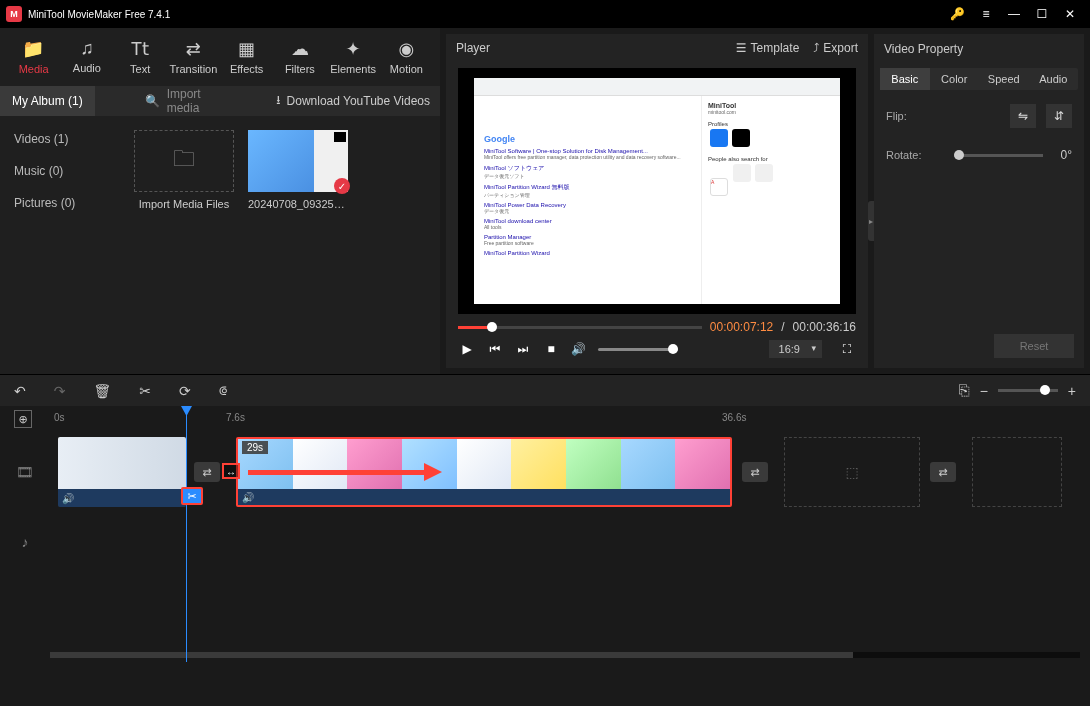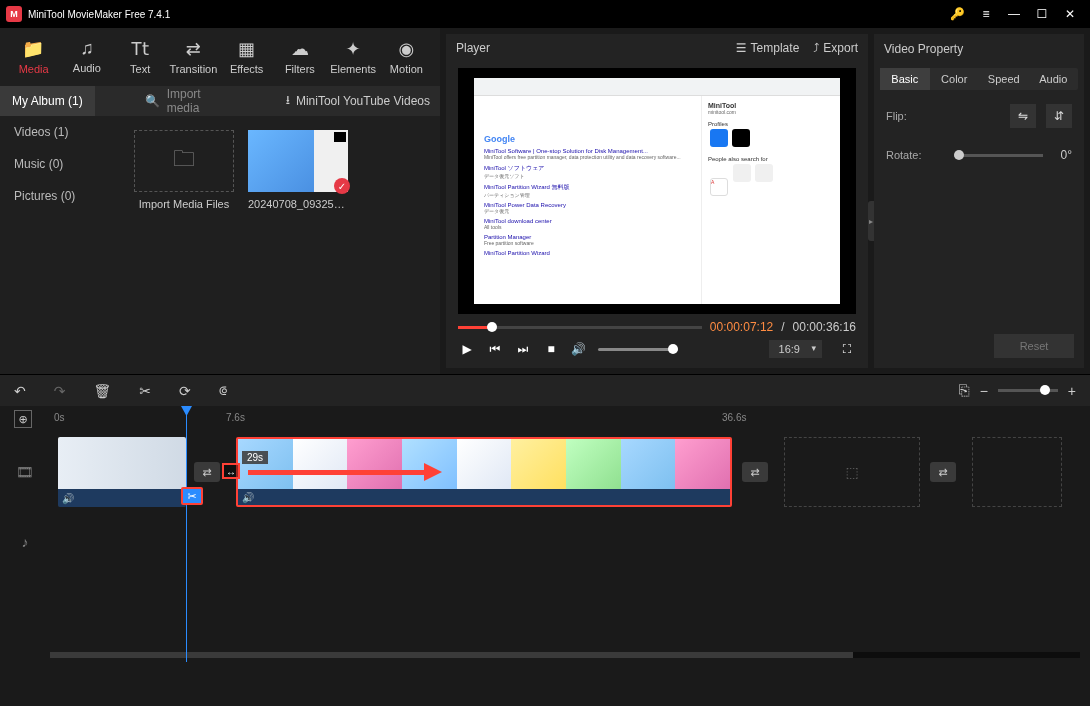--- a/index.html
+++ b/index.html
@@ -19,21 +19,21 @@
 
 
 .main-row { display:flex; height: 346px; }
 .left-col { width: 440px; background:#1f1f1f; display:flex; flex-direction:column; }
 .media-header { display:flex; align-items:center; height:30px; background:#2a2a2a;gap:41px; }
 .media-header .album { background:#3a3a3a; padding: 0 12px; height:100%; display:flex; align-items:center; color:#fff; }
 .media-header .search { flex:1; padding:0 10px; display:flex; align-items:center; gap:6px; color:#888;}
 .media-header .ytdl { padding:0 10px; display:flex; align-items:center; gap:6px; color:#ccc; }
 
 .media-body { display:flex; flex:1; }
-.media-nav { width:120px; padding:9px 14px; font-size:12px; }
+.media-nav { width:120px; padding:16px 14px; font-size:12px; }
 .media-nav div { margin-bottom:18px; cursor:pointer; color:#bbb;}
 .media-grid { flex:1; display:flex; gap:14px; padding:14px; align-items:flex-start;}
 .media-card { width:100px; text-align:center; }
 .import-box { width:100px; height:62px; border:1px dashed #555; display:flex; align-items:center; justify-content:center; font-size:22px; color:#888; margin-bottom:6px;}
 .thumb-box { width:100px; height:62px; background:#fff; position:relative; margin-bottom:6px; display:flex;}
 .thumb-box .vmark { position:absolute; top:2px; right:2px; width:12px; height:10px; background:#000;}
 .thumb-box .check { position:absolute; bottom:-2px; right:-2px; width:16px; height:16px; background:#e63946; border-radius:50%; color:#fff; font-size:10px; display:flex;align-items:center;justify-content:center;}
 .thumb-box .tpane { width:66%; background:linear-gradient(135deg,#6ab7ff,#4a90e2); }
 .thumb-box .tside { width:34%; background:#f0f0f0; }
 .media-card .cap { font-size:11px; color:#ccc; white-space:nowrap; overflow:hidden; text-overflow:ellipsis;}
@@ -97,21 +97,21 @@
 .playhead { position:absolute; top:0; bottom:0; width:1px; background:#2b8cff; left:186px; z-index:10;}
 .playhead:before { content:""; position:absolute; top:0; left:-5px; width:11px; height:10px; background:#2b8cff; clip-path: polygon(0 0,100% 0,50% 100%);}
 .track-row { height:80px; display:flex; align-items:center; }
 .track-ico { width:50px; text-align:center; color:#888; font-size:14px;}
 .track-content { flex:1; position:relative; height:70px; }
 .clip { position:absolute; top:0; height:70px; background:#2a2a2a; border-radius:2px; overflow:hidden; }
 .clip1 { left:8px; width:128px; }
 .clip1 .cimg { height:52px; background:linear-gradient(90deg,#e8eef5,#d0dae5); }
 .clip1 .caudio { height:18px; background:#1e3a5f; display:flex; align-items:center; padding-left:4px; color:#fff; font-size:10px;}
 .clip2 { left:186px; width:496px; border:2px solid #ff4136; }
-.clip2 .dur-badge { position:absolute; top:12px; left:4px; background:rgba(64,64,64,.9); color:#fff; font-size:10px; padding:1px 5px; z-index:3;}
+.clip2 .dur-badge { position:absolute; top:2px; left:4px; background:rgba(64,64,64,.9); color:#fff; font-size:10px; padding:1px 5px; z-index:3;}
 .clip2 .cimg { height:50px; display:flex; }
 .clip2 .cimg > div { flex:1; }
 .clip2 .caudio { height:16px; background:#1e3a5f; display:flex; align-items:center; padding-left:4px; color:#fff; font-size:10px;}
 .seg1{background:linear-gradient(135deg,#a7d8ff,#7ec0f0);} .seg2{background:linear-gradient(135deg,#fff,#e0e8f5);} 
 .seg3{background:linear-gradient(135deg,#ff9ecf,#e070b0);} .seg4{background:linear-gradient(135deg,#b0e0ff,#80c0ff);} 
 .seg5{background:linear-gradient(135deg,#fff0a0,#ffe060);} .seg6{background:linear-gradient(135deg,#c0ffc0,#90e090);}
 .trans-badge { position:absolute; width:26px; height:20px; background:#3a3a3a; border-radius:3px; display:flex; align-items:center; justify-content:center; color:#ccc; font-size:11px; top:25px;}
 .drop-slot { position:absolute; top:0; width:136px; height:70px; border:1px dashed #444; display:flex; align-items:center; justify-content:center; color:#666; font-size:14px;}
 .cut-overlay { position:absolute; left:131px; top:50px; width:22px; height:18px; background:#2b8cff; border:2px solid #ff4136; border-radius:2px; display:flex; align-items:center; justify-content:center; color:#fff; font-size:11px; z-index:12;}
 .drag-handle { position:absolute; left:172px; top:26px; width:18px; height:16px; border:2px solid #ff4136; background:rgba(0,0,0,.4); color:#fff; font-size:10px; display:flex; align-items:center; justify-content:center; z-index:12;}
@@ -149,21 +149,21 @@
     </div>
 
     <div class="media-header">
       <div class="album">My Album (1)</div>
       <div class="search">
         <span>🔍</span>
         <span>Import media</span>
       </div>
       <div class="ytdl">
         <span>⭳</span>
-        <span>MiniTool YouTube Videos</span>
+        <span>Download YouTube Videos</span>
       </div>
     </div>
 
     <div class="media-body">
       <div class="media-nav">
         <div>Videos (1)</div>
         <div>Music (0)</div>
         <div>Pictures (0)</div>
       </div>
       <div class="media-grid">

